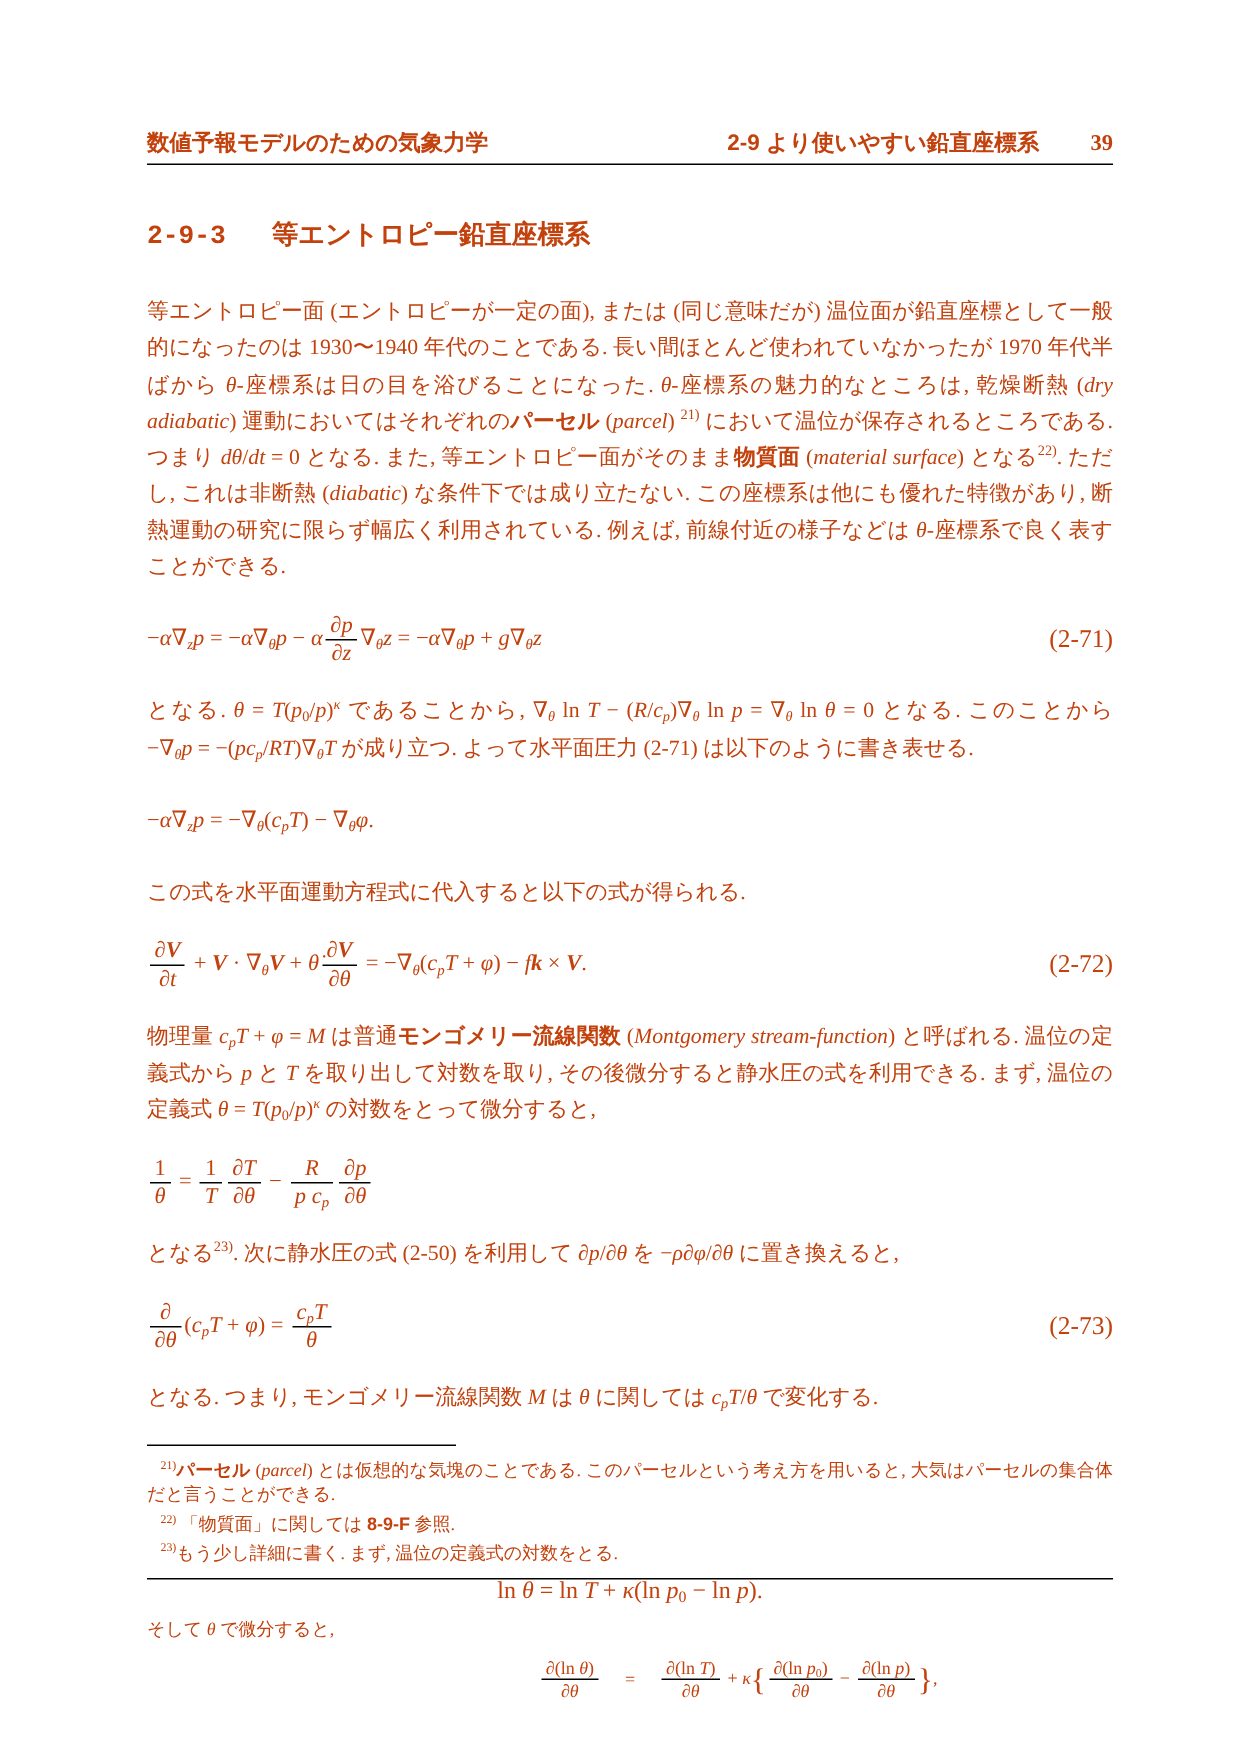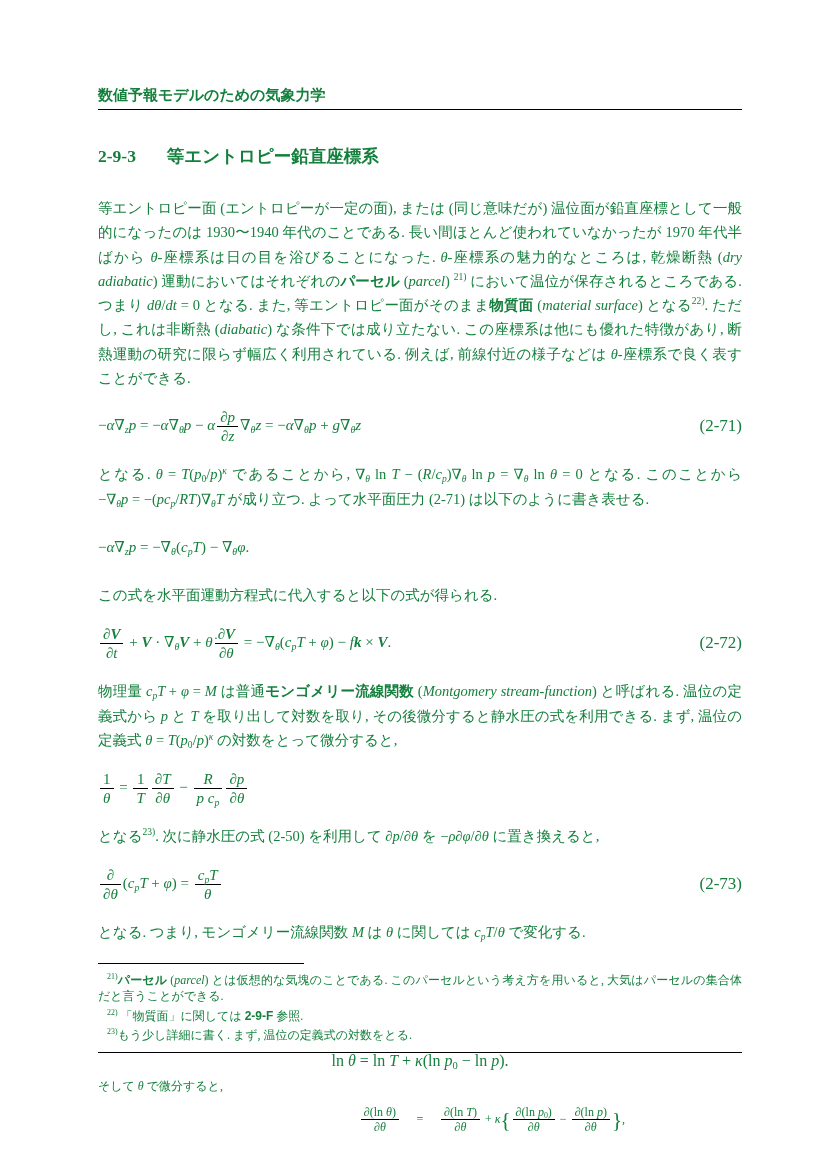--- a/index.html
+++ b/index.html
@@ -1,29 +1,29 @@
 <!DOCTYPE html>
 <html><head>
 <meta charset="utf-8">
 <style>
   html,body{margin:0;padding:0;background:#ffffff;}
-  .page{position:relative;width:823px;height:1169px;background:#ffffff;color:#15803d;
+  .page{position:relative;width:823px;height:1169px;background:#ffffff;color:#c2410c;
         font-family:"Liberation Serif","DejaVu Serif",serif;overflow:hidden;}
   .content{position:absolute;left:98px;top:86px;width:644px;}
 
   
   .header{display:flex;justify-content:space-between;align-items:baseline;
           font-family:"Liberation Sans","DejaVu Sans",sans-serif;font-weight:bold;font-size:15px;}
   .pgnum{margin-left:30px;font-family:"Liberation Serif","DejaVu Serif",serif;}
   .hrule{border-bottom:1.5px solid #000;margin-top:4px;}
 
   
   .sec-head{margin:34px 0 28px 0;font-family:"Liberation Sans","DejaVu Sans",sans-serif;
             font-weight:bold;font-size:17.5px;}
-  .sec-num{margin-right:26px;font-family:Liberation Serif, serif;}
+  .sec-num{margin-right:26px;font-family:Liberation Mono, monospace;}
 
   
   p.body{font-size:14.5px;line-height:24.3px;text-align:justify;margin:16px 0;}
   .jbold{font-family:"Liberation Sans","DejaVu Sans",sans-serif;font-weight:bold;}
   .lit{font-style:italic;}
   sup.fnmark{font-size:66%;vertical-align:super;line-height:0;}
 
   
   .math{font-style:italic;white-space:nowrap;}
   .math .up{font-style:normal;}
@@ -60,20 +60,24 @@
   .f-date{text-align:right;font-size:13.5px;margin-top:7px;}
 </style>
 </head>
 <body>
 
 <div class="page">
   <div class="content">
 
     <div class="header">
       <span>数値予報モデルのための気象力学</span>
+      <span>
+        <span>2-9 より使いやすい鉛直座標系</span>
+        <span class="pgnum">39</span>
+      </span>
     </div>
     <div class="hrule"></div>
 
     <div class="sec-head">
       <span class="sec-num">2-9-3</span>
       <span>等エントロピー鉛直座標系</span>
     </div>
 
     <p class="body">等エントロピー面 (エントロピーが一定の面), または (同じ意味だが) 温位面が鉛直座標として一般的になったのは 1930〜1940 年代のことである. 長い間ほとんど使われていなかったが 1970 年代半ばから <span class="math"><span class="it">θ</span></span>-座標系は日の目を浴びることになった. <span class="math"><span class="it">θ</span></span>-座標系の魅力的なところは, 乾燥断熱 (<span class="lit">dry adiabatic</span>) 運動においてはそれぞれの<b class="jbold">パーセル</b> (<span class="lit">parcel</span>) <sup class="fnmark">21)</sup> において温位が保存されるところである. つまり <span class="math"><span class="it">dθ</span><span class="up">/</span><span class="it">dt </span><span class="up">=</span><span class="it"> </span><span class="up">0</span></span> となる. また, 等エントロピー面がそのまま<b class="jbold">物質面</b> (<span class="lit">material surface</span>) となる<sup class="fnmark">22)</sup>. ただし, これは非断熱 (<span class="lit">diabatic</span>) な条件下では成り立たない. この座標系は他にも優れた特徴があり, 断熱運動の研究に限らず幅広く利用されている. 例えば, 前線付近の様子などは <span class="math"><span class="it">θ</span></span>-座標系で良く表すことができる.</p>
 
@@ -107,21 +111,21 @@
     <div class="eq">
       <span class="math"><span class="frac"><span class="num"><span class="it">∂</span></span><span class="den"><span class="it">∂θ</span></span></span><span class="up">(</span><span class="it">c</span><sub><span class="it">p</span></sub><span class="it">T </span><span class="up">+</span><span class="it"> φ</span><span class="up">)</span><span class="it"> </span><span class="up">=</span><span class="it"> </span><span class="frac"><span class="num"><span class="it">c</span><sub><span class="it">p</span></sub><span class="it">T</span></span><span class="den"><span class="it">θ</span></span></span></span>
       <span class="eq-tag">(2-73)</span>
     </div>
 
     <p class="body">となる. つまり, モンゴメリー流線関数 <span class="math"><span class="it">M</span></span> は <span class="math"><span class="it">θ</span></span> に関しては <span class="math"><span class="it">c</span><sub><span class="it">p</span></sub><span class="it">T</span><span class="up">/</span><span class="it">θ</span></span> で変化する.</p>
 
     <div class="footnotes">
       <div class="fn-rule"></div>
       <p class="fn"><sup class="fnmark">21)</sup><b class="jbold">パーセル</b> (<span class="lit">parcel</span>) とは仮想的な気塊のことである. このパーセルという考え方を用いると, 大気はパーセルの集合体だと言うことができる.</p>
-      <p class="fn"><sup class="fnmark">22)</sup> 「物質面」に関しては <b class="jbold">2-9-F</b> 参照.</p>
+      <p class="fn"><sup class="fnmark">22)</sup> 「物質面」に関しては <b class="jbold">8-9-F</b> 参照.</p>
       <p class="fn"><sup class="fnmark">23)</sup>もう少し詳細に書く. まず, 温位の定義式の対数をとる.</p>
       <div class="fn-eq">
         <span class="math"><span class="rm"><span class="it">ln</span></span><span class="it"> θ </span><span class="up">=</span><span class="it"> </span><span class="rm"><span class="it">ln</span></span><span class="it"> T </span><span class="up">+</span><span class="it"> κ</span><span class="up">(</span><span class="rm"><span class="it">ln</span></span><span class="it"> p</span><sub><span class="up">0</span></sub><span class="it"> </span><span class="up">−</span><span class="it"> </span><span class="rm"><span class="it">ln</span></span><span class="it"> p</span><span class="up">).</span></span>
       </div>
       <p class="fn fn-noind">そして <span class="math"><span class="it">θ</span></span> で微分すると,</p>
       <div class="fn-align">
         <div class="fn-align-row">
           <span class="al-l math"><span class="frac"><span class="num"><span class="it">∂</span><span class="up">(</span><span class="rm"><span class="it">ln</span></span><span class="it"> θ</span><span class="up">)</span></span><span class="den"><span class="it">∂θ</span></span></span></span>
           <span class="al-c math"><span class="up">=</span></span>
           <span class="al-r math"><span class="frac"><span class="num"><span class="it">∂</span><span class="up">(</span><span class="rm"><span class="it">ln</span></span><span class="it"> T</span><span class="up">)</span></span><span class="den"><span class="it">∂θ</span></span></span><span class="it"> </span><span class="up">+</span><span class="it"> κ</span><span class="bigb">{</span><span class="frac"><span class="num"><span class="it">∂</span><span class="up">(</span><span class="rm"><span class="it">ln</span></span><span class="it"> p</span><sub><span class="up">0</span></sub><span class="up">)</span></span><span class="den"><span class="it">∂θ</span></span></span><span class="it"> </span><span class="up">−</span><span class="it"> </span><span class="frac"><span class="num"><span class="it">∂</span><span class="up">(</span><span class="rm"><span class="it">ln</span></span><span class="it"> p</span><span class="up">)</span></span><span class="den"><span class="it">∂θ</span></span></span><span class="bigb">}</span><span class="up">,</span></span>

